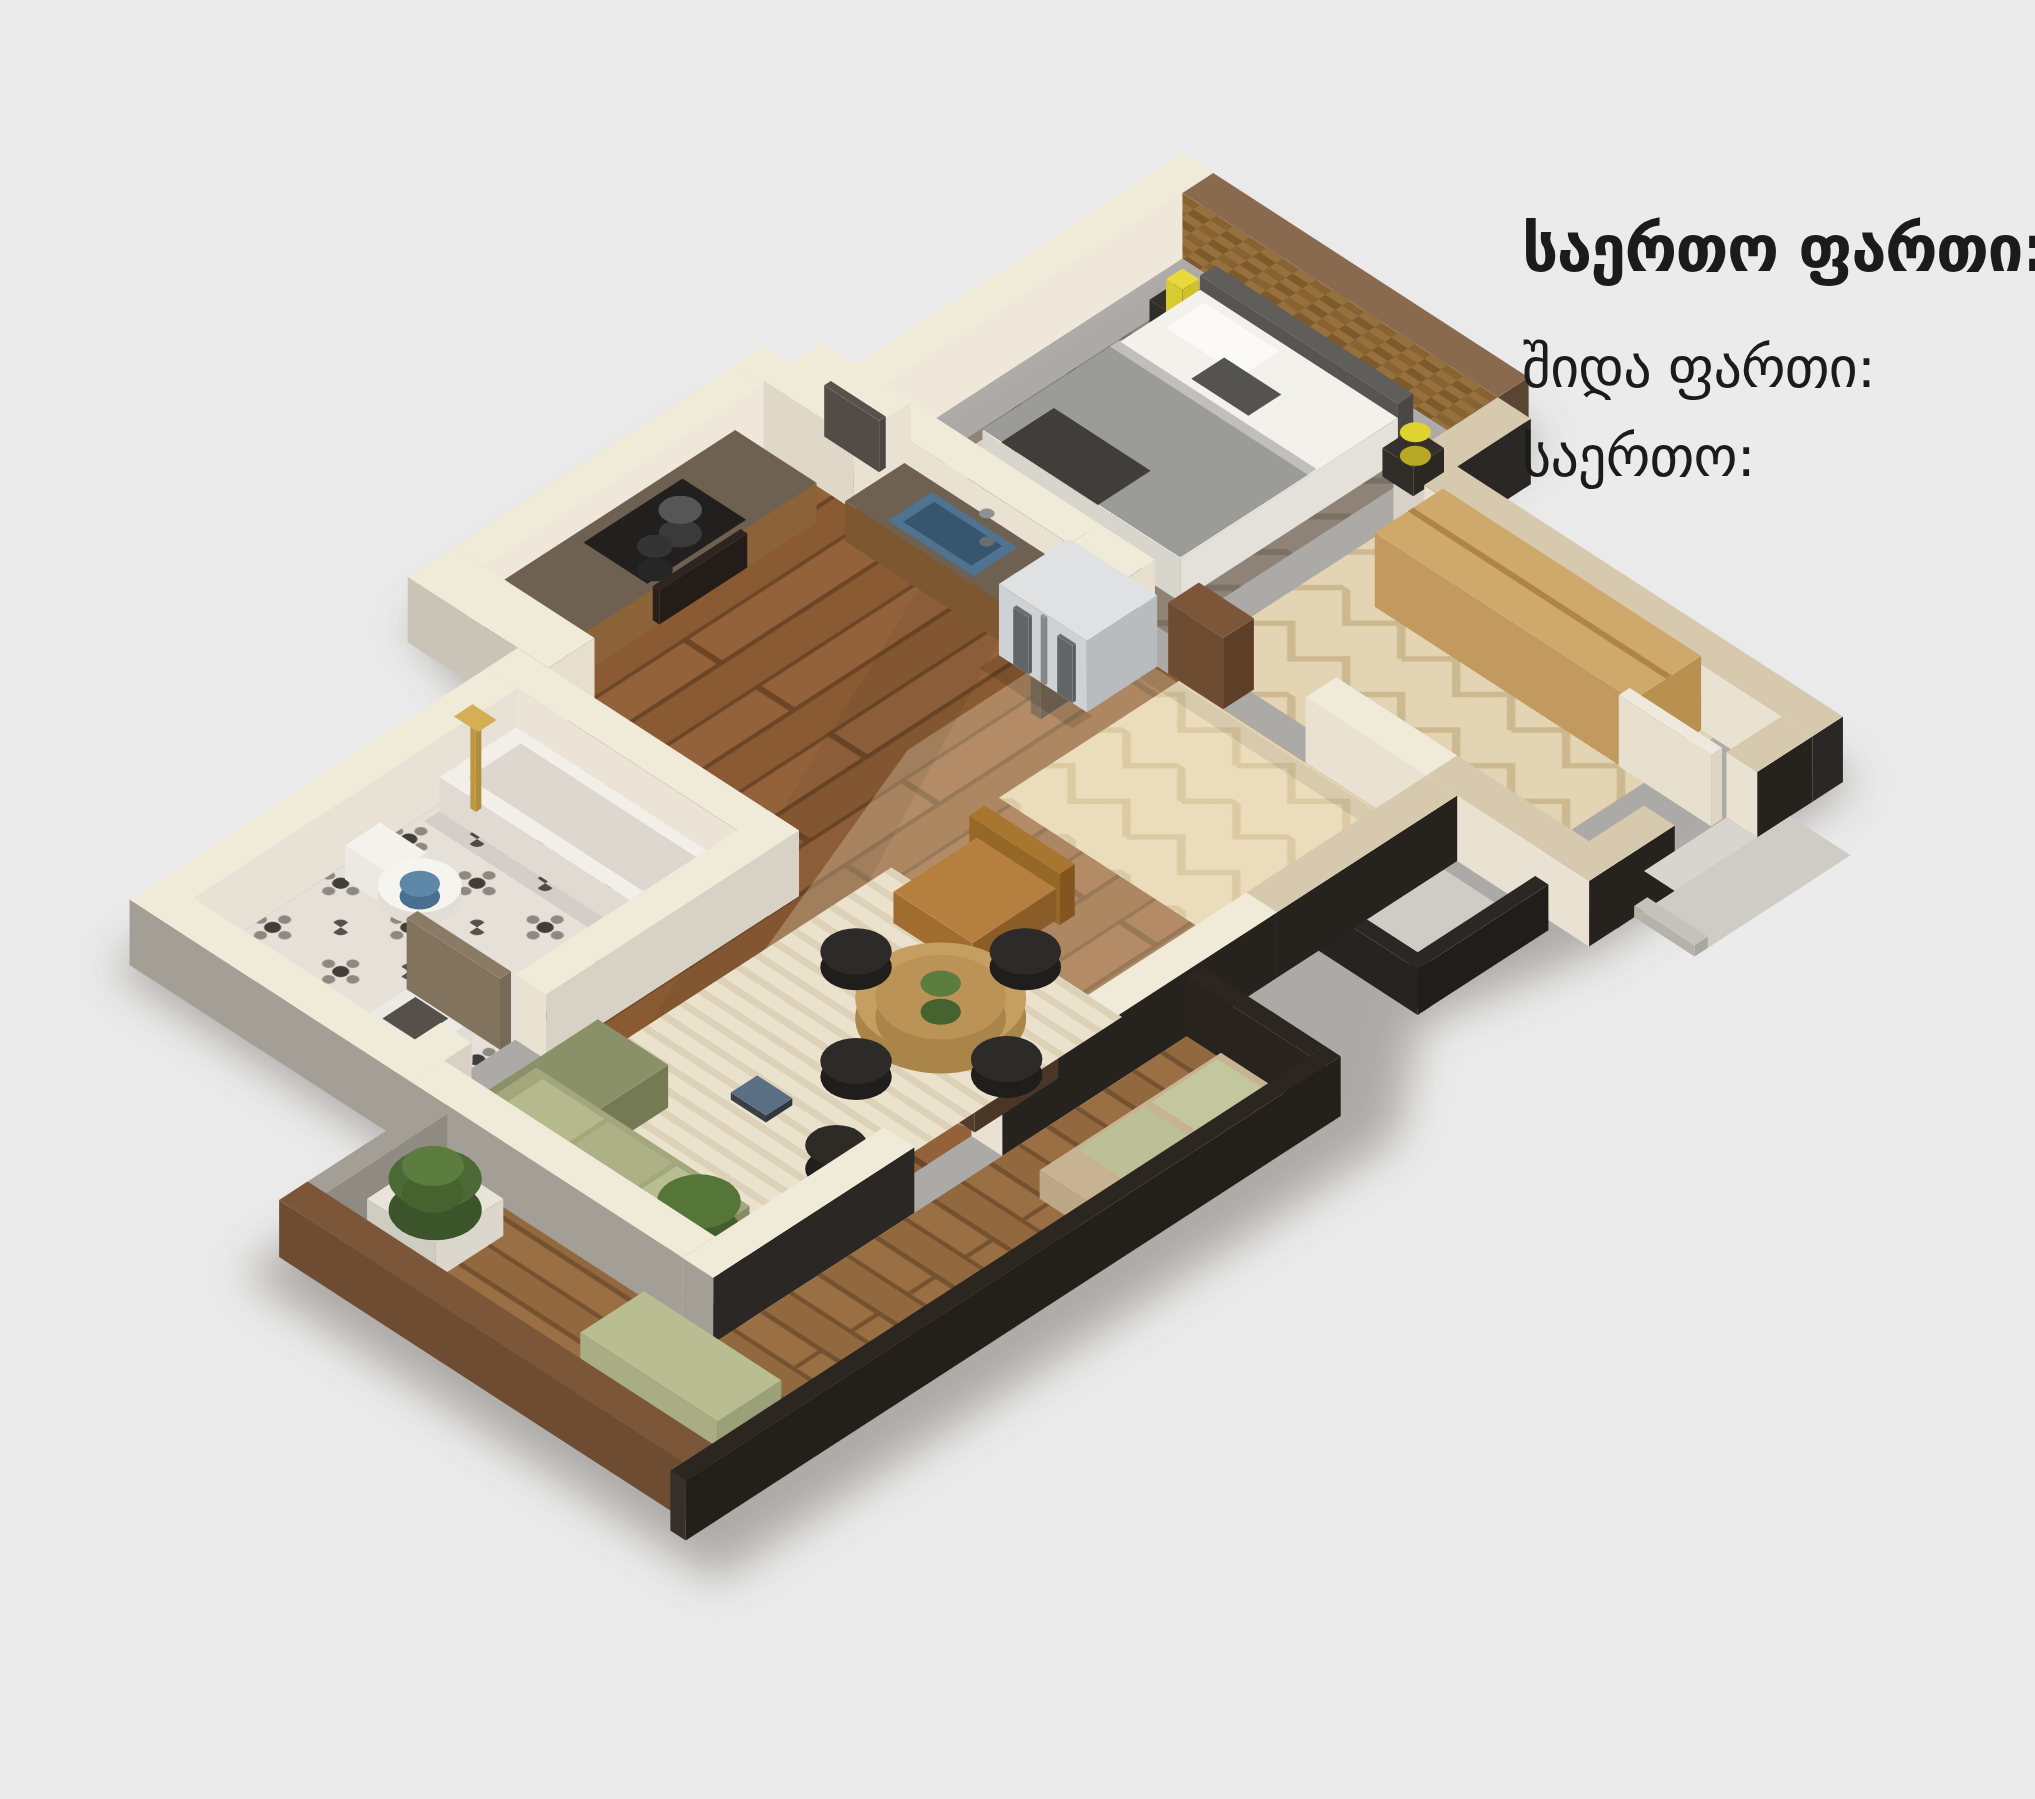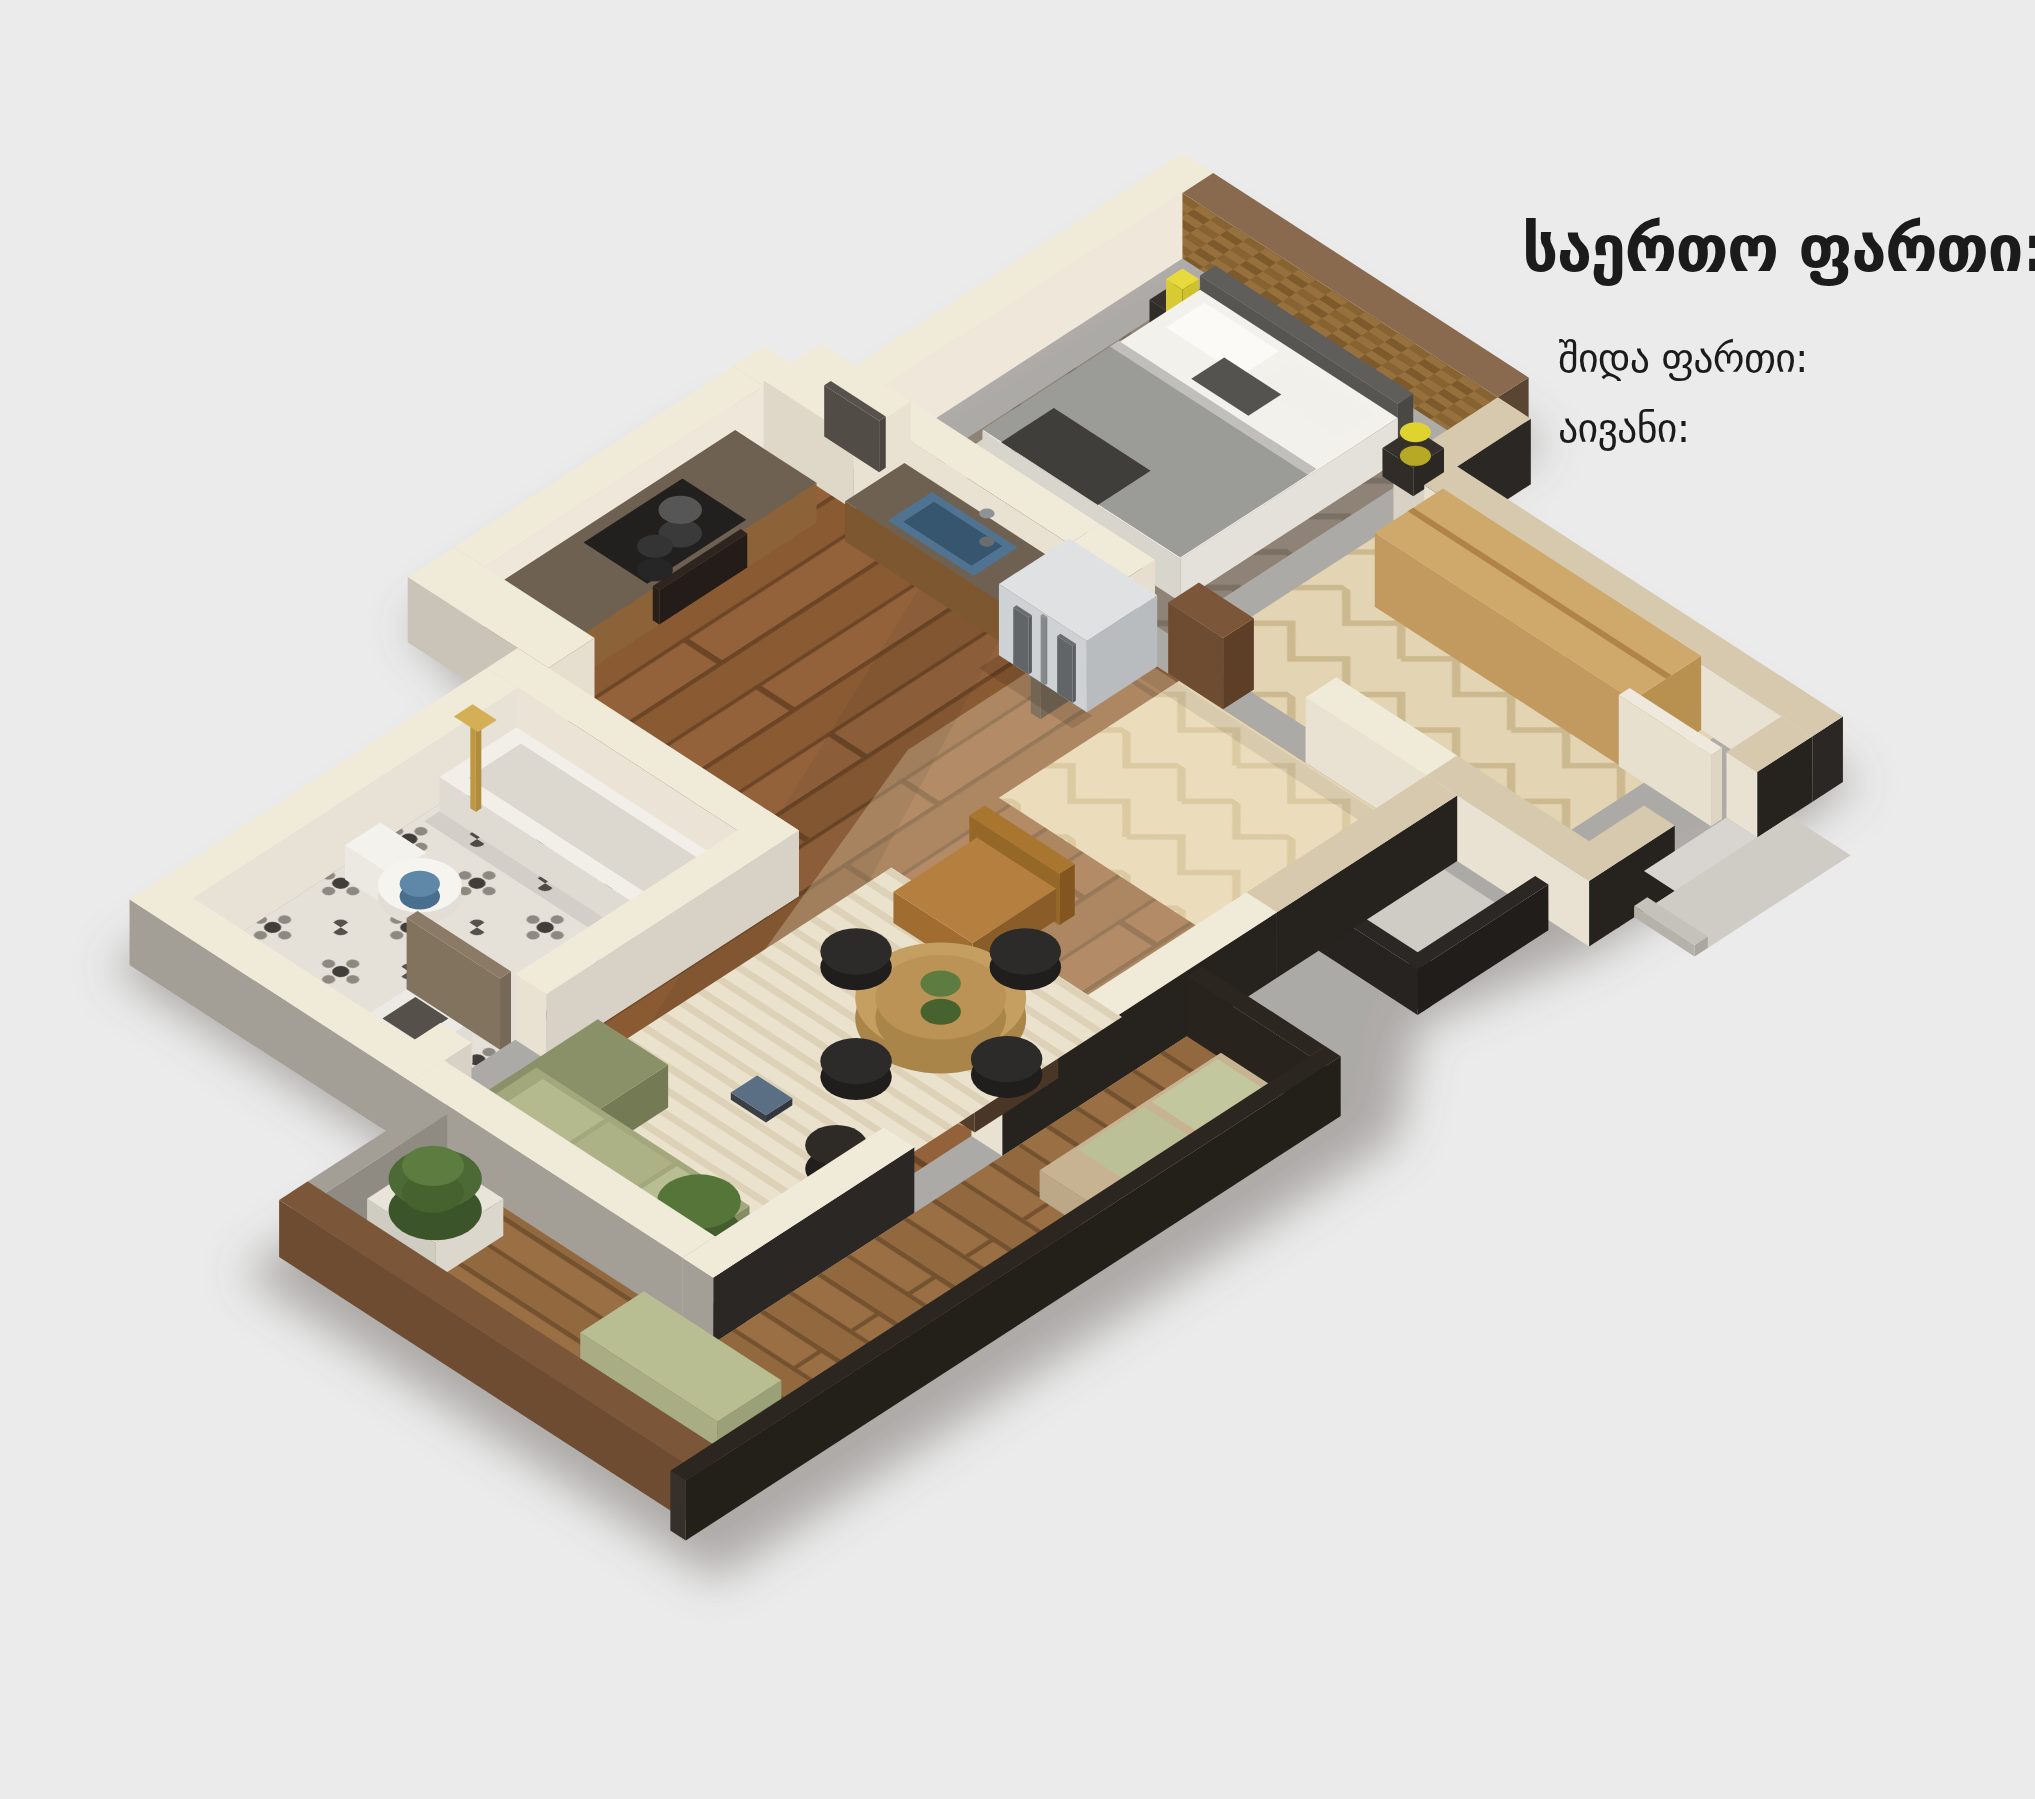--- a/index.html
+++ b/index.html
@@ -10,21 +10,21 @@
   }
   #plan-svg{position:absolute;left:0;top:0;width:2544px;height:1799px;}
   .stats{
     position:absolute;left:1522px;top:212px;width:936px;
     color:#1b1b1b;
   }
   .stats-row{display:flex;justify-content:space-between;align-items:baseline;}
   .stats-row.title{margin-bottom:49px;}
   .stats-row.sub{margin-bottom:23.6px;}
   .lbl-title{font-size:64px;font-weight:700;letter-spacing:-1.6px;white-space:nowrap;}
-  .lbl-sub{font-size:40px;font-weight:400;letter-spacing:-0.8px;white-space:nowrap;margin-left:36px;}
+  .lbl-sub{font-size:56px;font-weight:400;letter-spacing:-0.8px;white-space:nowrap;}
 </style>
 </head>
 <body style="background: rgb(235, 235, 235);">
 
 <svg id="plan-svg" viewBox="0 0 6250 4420" xmlns="http://www.w3.org/2000/svg">
   <defs>
     <filter id="soft" x="-30%" y="-30%" width="160%" height="160%">
         <feGaussianBlur stdDeviation="55"></feGaussianBlur>
       </filter>
 
@@ -376,17 +376,17 @@
 <div class="stats">
   <div class="stats-row title">
     <span class="lbl-title">საერთო ფართი:</span>
 
   </div>
   <div class="stats-row sub">
     <span class="lbl-sub">შიდა ფართი:</span>
 
   </div>
   <div class="stats-row sub">
-    <span class="lbl-sub">აივანი:</span>
+    <span class="lbl-sub">საერთო:</span>
 
   </div>
 </div>
 
 
 </body></html>

